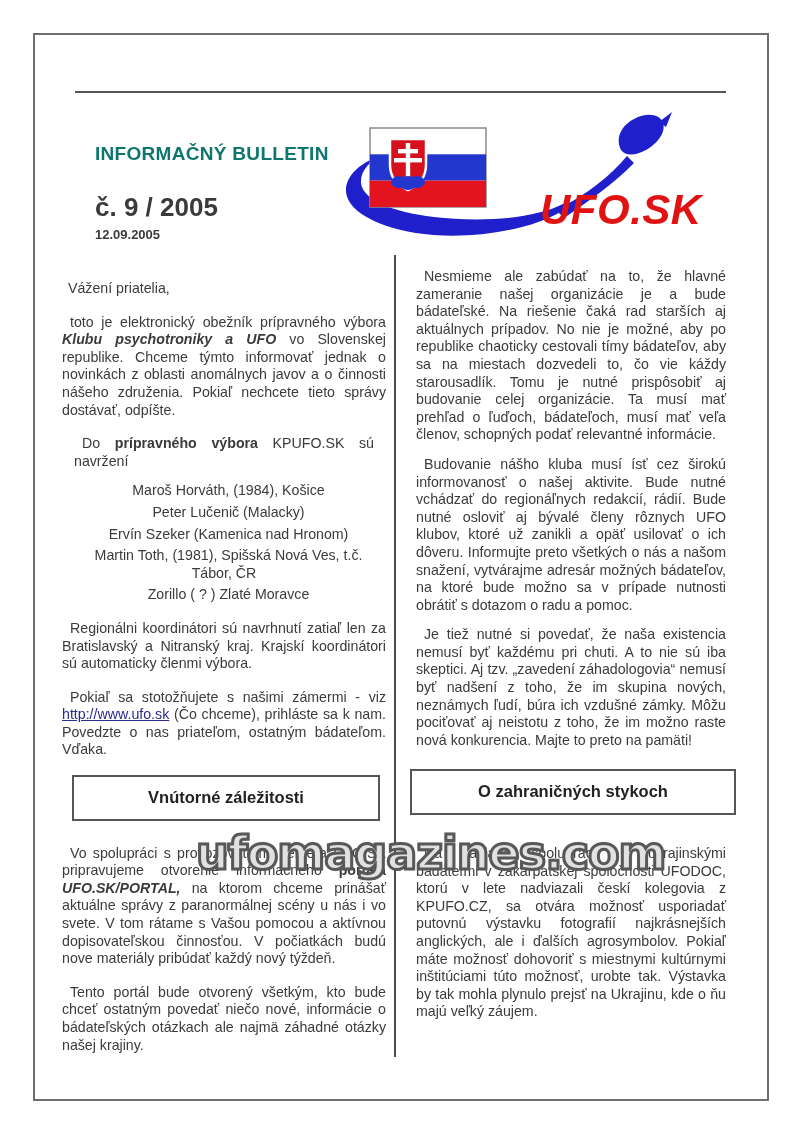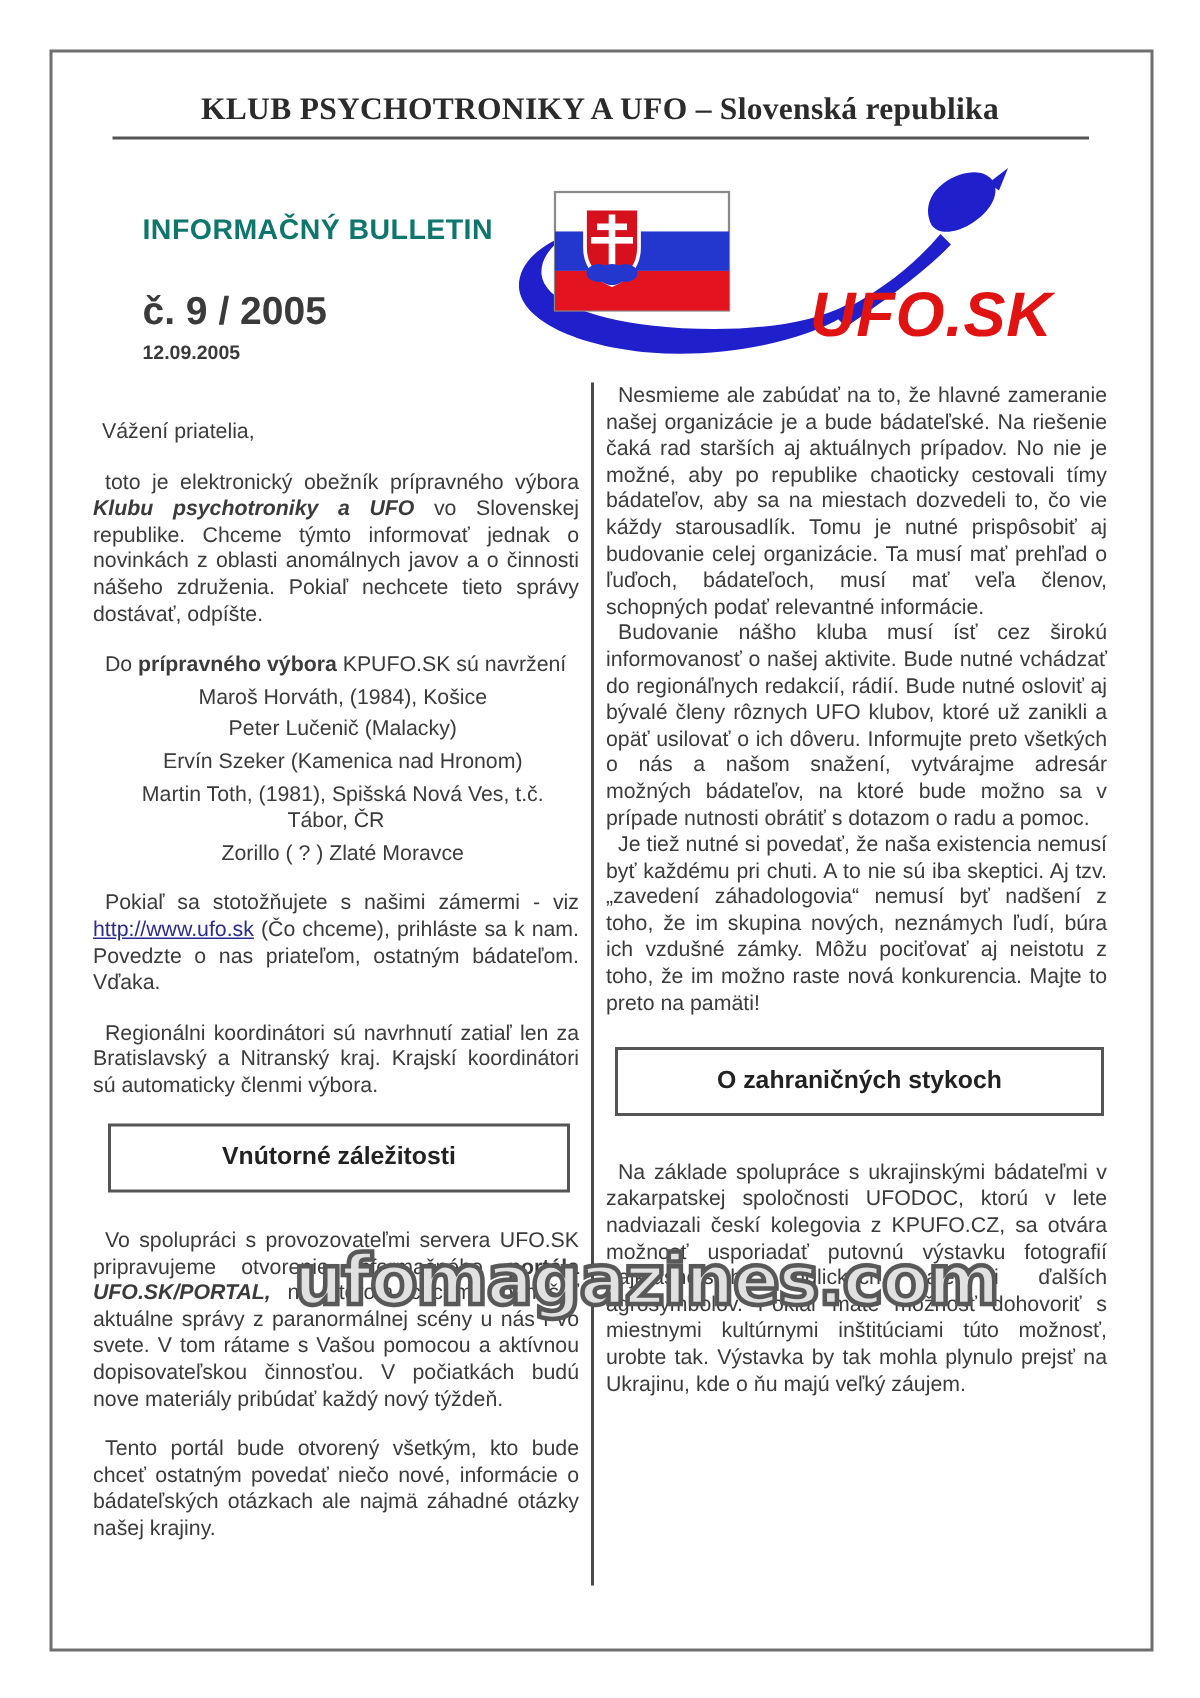--- a/index.html
+++ b/index.html
@@ -19,21 +19,21 @@
   .logo{position:absolute;left:328px;top:110px;width:424px;height:140px;}
   .logo svg{position:absolute;left:0;top:0;}
   .logo-text{position:absolute;left:212px;top:76px;font-size:42px;font-weight:bold;
         font-style:italic;color:#e01212;letter-spacing:.5px;}
   
   .col{position:absolute;top:256px;font-size:14.2px;line-height:17.6px;text-align:justify;}
   .col-left{left:62px;width:324px;}
   .col-right{left:404px;width:334px;}
   .divider{position:absolute;left:394px;top:255px;width:2px;height:802px;background:#4a4a4a;}
   .para{margin:0 0 16px 0;text-indent:8px;}
-  .para-tight{margin:0;text-indent:8px;}
+  .para-tight{margin:12px;text-indent:8px;}
   .salutation{margin:24px 0 16px 0;text-indent:6px;}
   .member{margin:4px;text-indent:9px;text-align:center;}
   .members{margin:0 0 16px 0;}
   .section-box{border:2px solid #555;text-align:center;font-weight:bold;font-size:16.5px;
         color:#222;padding:12px 4px;text-indent:0;}
   .box1{margin:6px 6px 24px 10px;}
   .box2{margin:20px 2px 30px 6px;}
   
   .watermark{position:absolute;left:196px;top:826px;z-index:6;
         font-family:"DejaVu Sans",sans-serif;font-weight:bold;font-size:46px;
@@ -41,21 +41,20 @@
         -webkit-text-stroke:3px #585858;
         text-shadow:0 0 2px #585858,0 0 2px #585858;}
 </style>
 </head>
 <body>
 
 <div id="page">
 
   <div class="page-border"></div>
 
-  <div class="club-header">KLUB PSYCHOTRONIKY A UFO – Slovenská republika</div>
   <div class="club-underline"></div>
 
   <div class="bulletin-title">INFORMAČNÝ BULLETIN</div>
   <div class="issue-number">č. 9 / 2005</div>
   <div class="issue-date">12.09.2005</div>
 
   <div class="logo">
     <svg width="424" height="140" viewBox="0 0 424 140">
 
       <path fill="#1f1fcb" d="M57,44 C32,52 17,66 18,82 C20,104 58,121 105,125
@@ -94,22 +93,22 @@
     <p class="salutation">Vážení priatelia,</p>
     <p class="para rich"><span>toto je elektronický obežník prípravného výbora </span><span style="font-weight: bold; font-style: italic;">Klubu psychotroniky a UFO</span><span> vo Slovenskej republike. Chceme týmto informovať jednak o novinkách z oblasti anomálnych javov a o činnosti nášeho združenia. Pokiaľ nechcete tieto správy dostávať, odpíšte.</span></p>
     <p class="para-tight rich"><span>Do </span><span style="font-weight: bold;">prípravného výbora</span><span> KPUFO.SK sú navržení</span></p>
     <div class="members">
       <div class="member">Maroš Horváth, (1984), Košice</div>
       <div class="member">Peter Lučenič (Malacky)</div>
       <div class="member">Ervín Szeker (Kamenica nad Hronom)</div>
       <div class="member">Martin Toth, (1981), Spišská Nová Ves, t.č. Tábor, ČR</div>
       <div class="member">Zorillo ( ? ) Zlaté Moravce</div>
     </div>
+    <p class="para">Regionálni koordinátori sú navrhnutí zatiaľ len za Bratislavský a Nitranský kraj. Krajskí koordinátori sú automaticky členmi výbora.</p>
     <p class="para rich"><span>Pokiaľ sa stotožňujete s našimi zámermi -  viz </span><span style="text-decoration: underline; color: rgb(43, 43, 143);">http://www.ufo.sk</span><span> (Čo chceme), prihláste sa k nam. Povedzte o nas priateľom, ostatným bádateľom. Vďaka.</span></p>
-    <p class="para">Regionálni koordinátori sú navrhnutí zatiaľ len za Bratislavský a Nitranský kraj. Krajskí koordinátori sú automaticky členmi výbora.</p>
     <div class="section-box box1">Vnútorné záležitosti</div>
     <p class="para rich"><span>Vo spolupráci s provozovateľmi servera UFO.SK pripravujeme otvorenie informačného </span><span style="font-weight: bold;">portála </span><span style="font-weight: bold; font-style: italic;">UFO.SK/PORTAL,</span><span> na ktorom chceme prinášať aktuálne správy z paranormálnej scény u nás i vo svete. V tom rátame s Vašou pomocou a aktívnou dopisovateľskou činnosťou. V počiatkách budú nove materiály pribúdať každý nový týždeň.</span></p>
     <p class="para">Tento portál bude otvorený všetkým, kto bude chceť ostatným povedať niečo nové, informácie o bádateľských otázkach ale najmä záhadné otázky našej krajiny.</p>
   </div>
 
   <div class="col col-right">
     <p class="para-tight">Nesmieme ale zabúdať na to, že hlavné zameranie našej organizácie je a bude bádateľské. Na riešenie čaká rad starších aj aktuálnych prípadov. No nie je možné, aby po republike chaoticky  cestovali tímy bádateľov, aby sa na miestach dozvedeli to, čo vie káždy starousadlík. Tomu je nutné prispôsobiť aj budovanie celej organizácie. Ta musí mať prehľad o ľuďoch, bádateľoch, musí mať veľa členov, schopných podať relevantné informácie.</p>
     <p class="para-tight">Budovanie nášho kluba musí ísť cez širokú informovanosť o našej aktivite. Bude nutné vchádzať do regionáľnych redakcií, rádií. Bude nutné osloviť aj bývalé členy rôznych UFO klubov, ktoré už zanikli a opäť usilovať o ich dôveru. Informujte preto všetkých o nás a našom snažení, vytvárajme adresár možných bádateľov, na ktoré bude možno sa v prípade nutnosti obrátiť s dotazom o radu a pomoc.</p>
     <p class="para-tight">Je tiež nutné si povedať, že naša existencia nemusí byť každému pri chuti. A to nie sú iba skeptici. Aj tzv. „zavedení záhadologovia“ nemusí byť nadšení z toho, že im skupina nových, neznámych ľudí, búra ich vzdušné zámky. Môžu pociťovať aj neistotu z toho, že im možno raste nová konkurencia. Majte to preto na pamäti!</p>
     <div class="section-box box2">O zahraničných stykoch</div>

